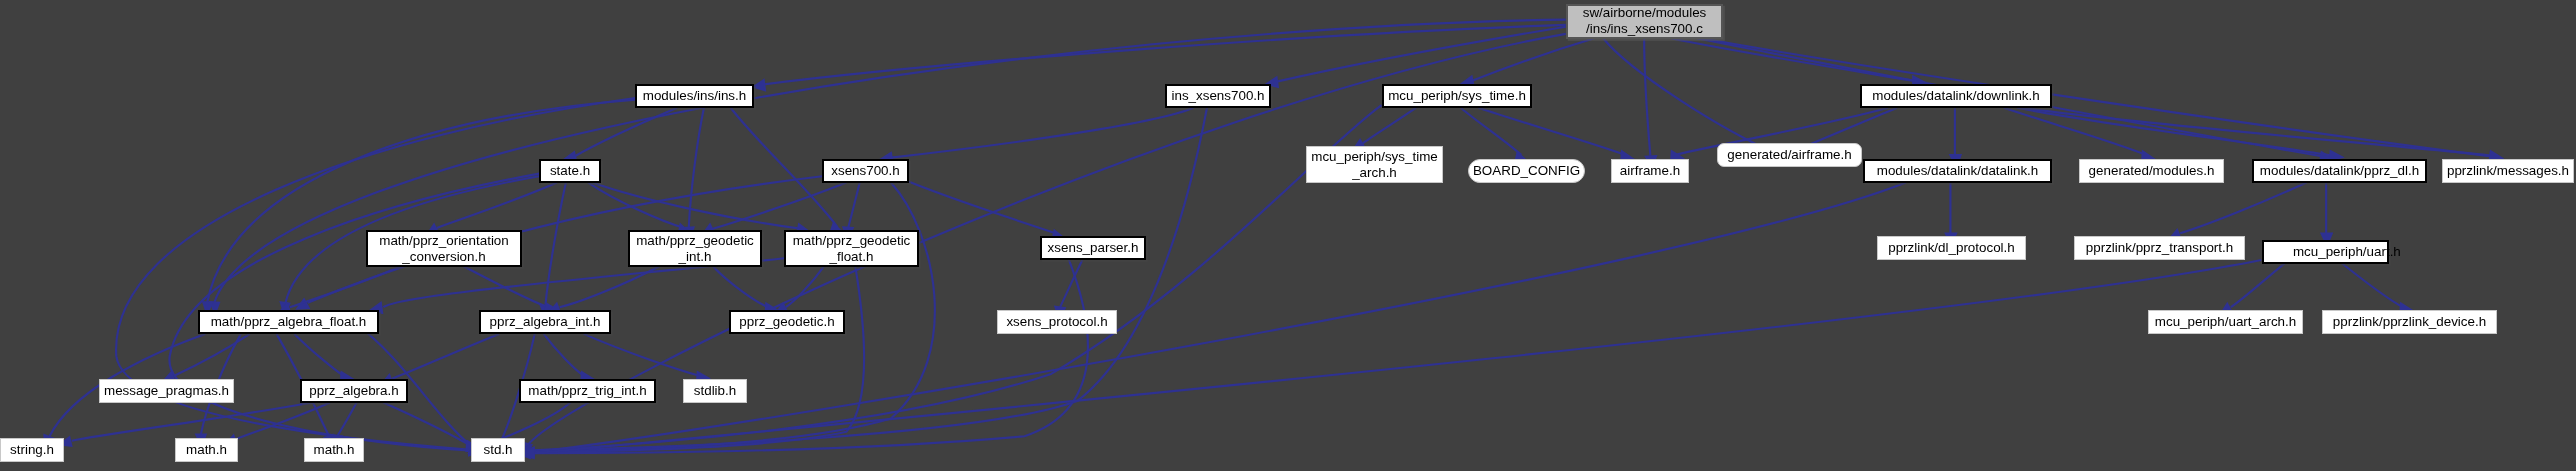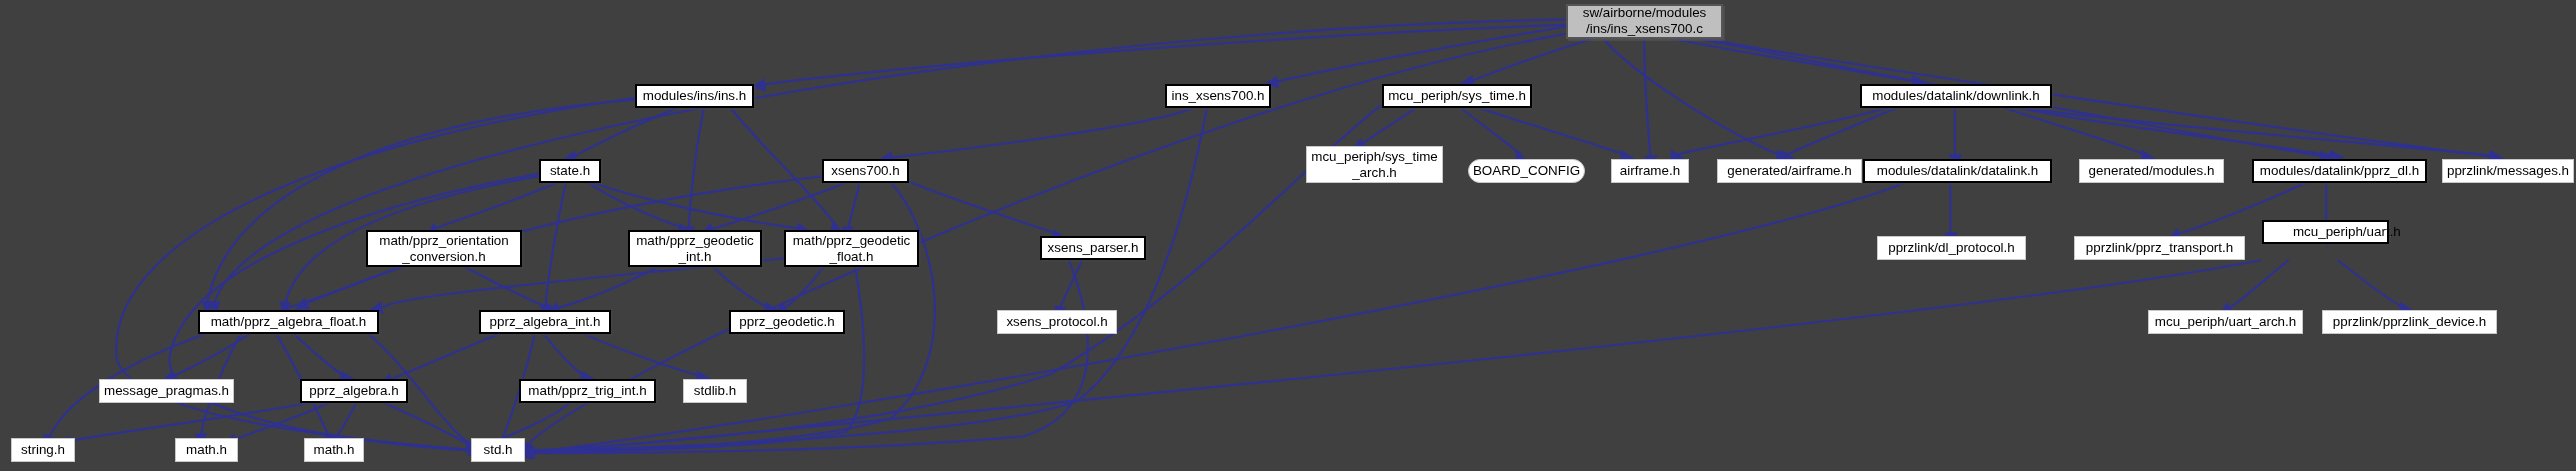--- a/index.html
+++ b/index.html
@@ -229,44 +229,44 @@
     <div class="node strong" style="left:635px;  top:84px;  width:119px; height:24px;">modules/ins/ins.h</div>
     <div class="node strong" style="left:1165px; top:84px;  width:106px; height:24px;">ins_xsens700.h</div>
     <div class="node strong" style="left:1382px; top:84px;  width:150px; height:24px;">mcu_periph/sys_time.h</div>
     <div class="node strong" style="left:1860px; top:84px;  width:192px; height:24px;">modules/datalink/downlink.h</div>
     <div class="node strong" style="left:539px;  top:159px; width:62px;  height:24px;">state.h</div>
     <div class="node strong" style="left:822px;  top:159px; width:87px;  height:24px;">xsens700.h</div>
     <div class="node dim" style="left:1306px; top:146px; width:137px; height:37px;">mcu_periph/sys_time
 _arch.h</div>
     <div class="node dim" style="left:1468px; top:159px; width:117px; height:24px;border-radius:12px;">BOARD_CONFIG</div>
     <div class="node dim" style="left:1611px; top:159px; width:78px;  height:24px;">airframe.h</div>
-    <div class="node dim" style="left:1717px; top:159px; width:145px; height:24px;">generated/airframe.h</div>
+    <div class="node dim" style="left:1717px; top:143px; width:145px; height:24px;border-radius:7px;">generated/airframe.h</div>
     <div class="node strong" style="left:1863px; top:159px; width:189px; height:24px;text-align:right;">modules/datalink/datalink.h</div>
     <div class="node dim" style="left:2079px; top:159px; width:145px; height:24px;">generated/modules.h</div>
     <div class="node strong" style="left:2252px; top:159px; width:175px; height:24px;">modules/datalink/pprz_dl.h</div>
     <div class="node dim" style="left:2442px; top:159px; width:132px; height:24px;">pprzlink/messages.h</div>
     <div class="node strong" style="left:366px; top:230px; width:156px; height:37px;">math/pprz_orientation
 _conversion.h</div>
     <div class="node strong" style="left:628px;  top:230px; width:134px; height:37px;">math/pprz_geodetic
 _int.h</div>
     <div class="node strong" style="left:784px;  top:230px; width:135px; height:37px;">math/pprz_geodetic
 _float.h</div>
     <div class="node strong" style="left:1040px; top:236px; width:106px; height:24px;">xsens_parser.h</div>
     <div class="node dim" style="left:1877px; top:236px; width:149px; height:24px;">pprzlink/dl_protocol.h</div>
     <div class="node dim" style="left:2074px; top:236px; width:171px; height:24px;">pprzlink/pprz_transport.h</div>
-    <div class="node strong" style="left:2262px; top:220px; width:127px; height:24px;padding-left:48px;">mcu_periph/uart.h</div>
+    <div class="node strong" style="left:2262px; top:240px; width:127px; height:24px;padding-left:48px;">mcu_periph/uart.h</div>
     <div class="node strong" style="left:198px;  top:310px; width:181px; height:24px;">math/pprz_algebra_float.h</div>
     <div class="node strong" style="left:479px;  top:310px; width:132px; height:24px;">pprz_algebra_int.h</div>
     <div class="node strong" style="left:729px;  top:310px; width:116px; height:24px;">pprz_geodetic.h</div>
     <div class="node dim" style="left:997px; top:310px; width:120px; height:24px;">xsens_protocol.h</div>
     <div class="node dim" style="left:2148px; top:310px; width:155px; height:24px;">mcu_periph/uart_arch.h</div>
     <div class="node dim" style="left:2322px; top:310px; width:175px; height:24px;">pprzlink/pprzlink_device.h</div>
     <div class="node dim" style="left:99px;  top:379px; width:135px; height:24px;">message_pragmas.h</div>
     <div class="node strong" style="left:300px;  top:379px; width:108px; height:24px;">pprz_algebra.h</div>
     <div class="node strong" style="left:519px;  top:379px; width:137px; height:24px;">math/pprz_trig_int.h</div>
     <div class="node dim" style="left:683px;  top:379px; width:64px;  height:24px;">stdlib.h</div>
-    <div class="node dim" style="left:11px;    top:438px; width:64px;  height:24px;text-align:center;">string.h</div>
+    <div class="node dim" style="left:0;    top:438px; width:64px;  height:24px;text-align:center;">string.h</div>
     <div class="node dim" style="left:175px;  top:438px; width:63px;  height:24px;">math.h</div>
     <div class="node dim" style="left:304px;  top:438px; width:60px;  height:24px;">math.h</div>
     <div class="node dim" style="left:471px;  top:438px; width:54px;  height:24px;">std.h</div>
   </div>
 </div>
 
 
 </body></html>

